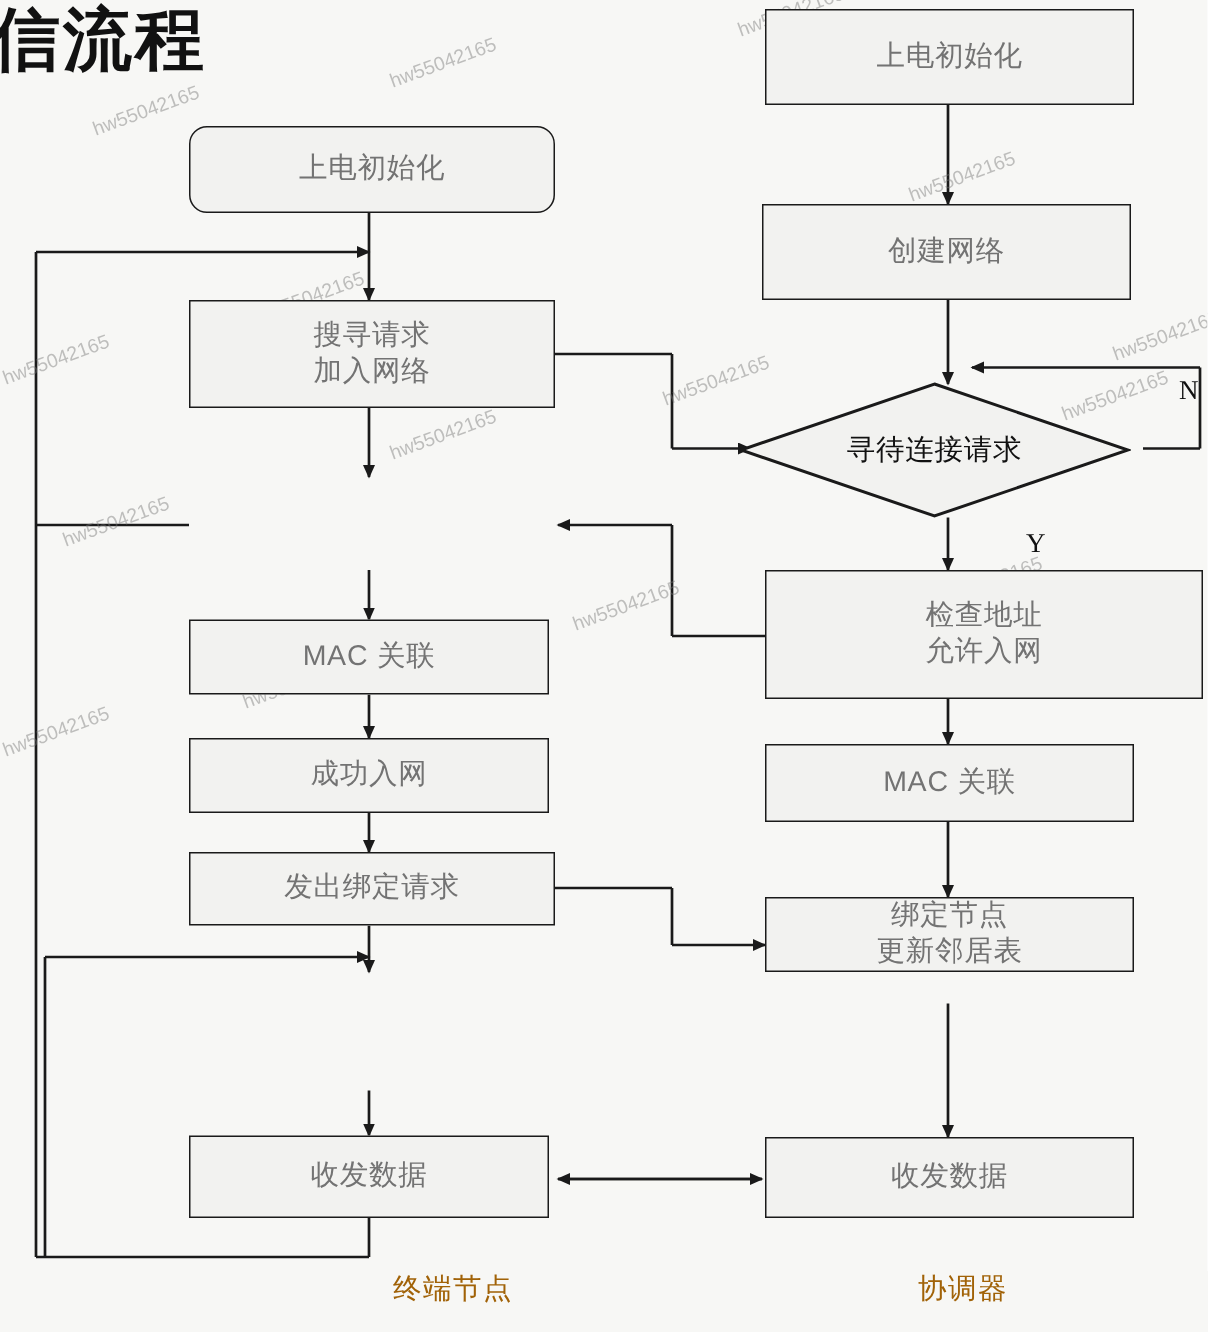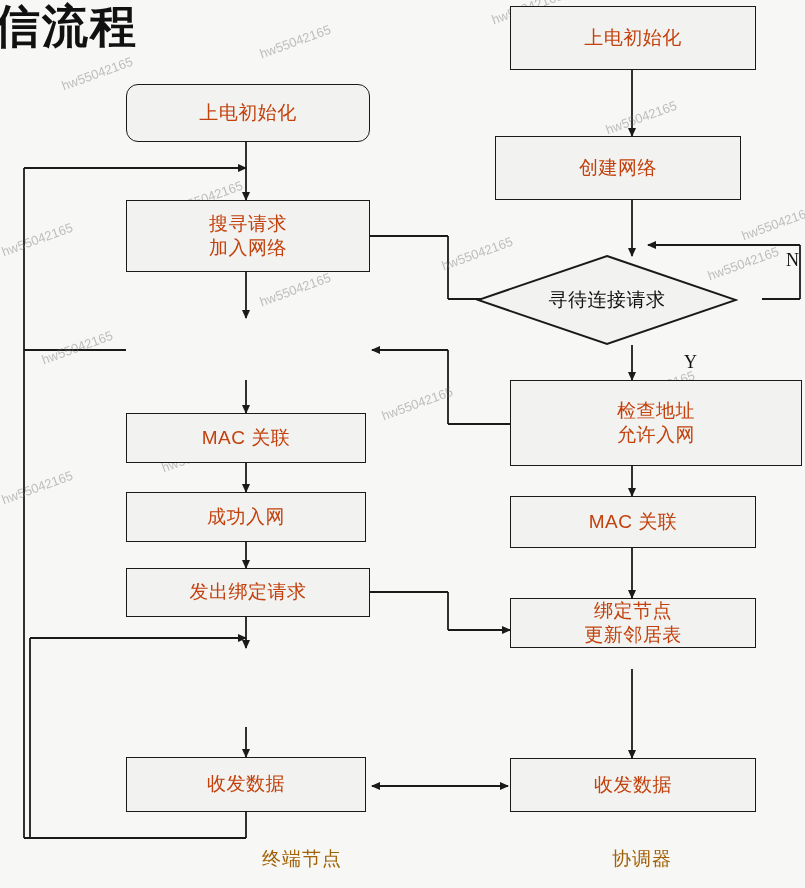--- a/index.html
+++ b/index.html
@@ -24,21 +24,21 @@
   .node {
     position: absolute;
     box-sizing: border-box;
     border: 1.6px solid #1a1a1a;
     background: #f2f2f0;
     display: flex;
     flex-direction: column;
     align-items: center;
     justify-content: center;
     font-size: 19px;
-    color: #c2410c;
+    color: #737373;
     line-height: 1.28;
     text-align: center;
     letter-spacing: 0.5px;
   }
   .node.rounded {
     border-radius: 12px;
   }
   .node .line {
     display: block;
     white-space: nowrap;
@@ -171,25 +171,25 @@
   <div class="watermark" style="left:622px; top:380px;">hw55042165</div>
   <div class="watermark" style="left:160px; top:448px;">hw55042165</div>
   <div class="watermark" style="left:0px;   top:480px;">hw55042165</div>
 
   <div class="page-title" style="left:-6px; top:-4px;">信流程</div>
 
   <div class="node" style="left:510px; top:6px; width:246px; height:64px;">
     <span class="line">上电初始化</span>
   </div>
 
-  <div class="node" style="left:495px; top:136px; width:246px; height:64px;">
+  <div class="node" style="left:508px; top:136px; width:246px; height:64px;">
     <span class="line">创建网络</span>
   </div>
 
-  <div class="diamond-wrap" style="left:476px; top:254px; width:262px; height:92px;">
+  <div class="diamond-wrap" style="left:492px; top:254px; width:262px; height:92px;">
     <svg class="diamond-shape" viewBox="0 0 262 92" preserveAspectRatio="none">
       <polygon points="131,2 260,46 131,90 2,46" fill="#f2f2f0" stroke="#1a1a1a" stroke-width="2"></polygon>
     </svg>
     <span class="diamond-label">寻待连接请求</span>
   </div>
 
   <div class="node" style="left:510px; top:380px; width:292px; height:86px;">
     <span class="line">检查地址</span>
     <span class="line">允许入网</span>
   </div>

